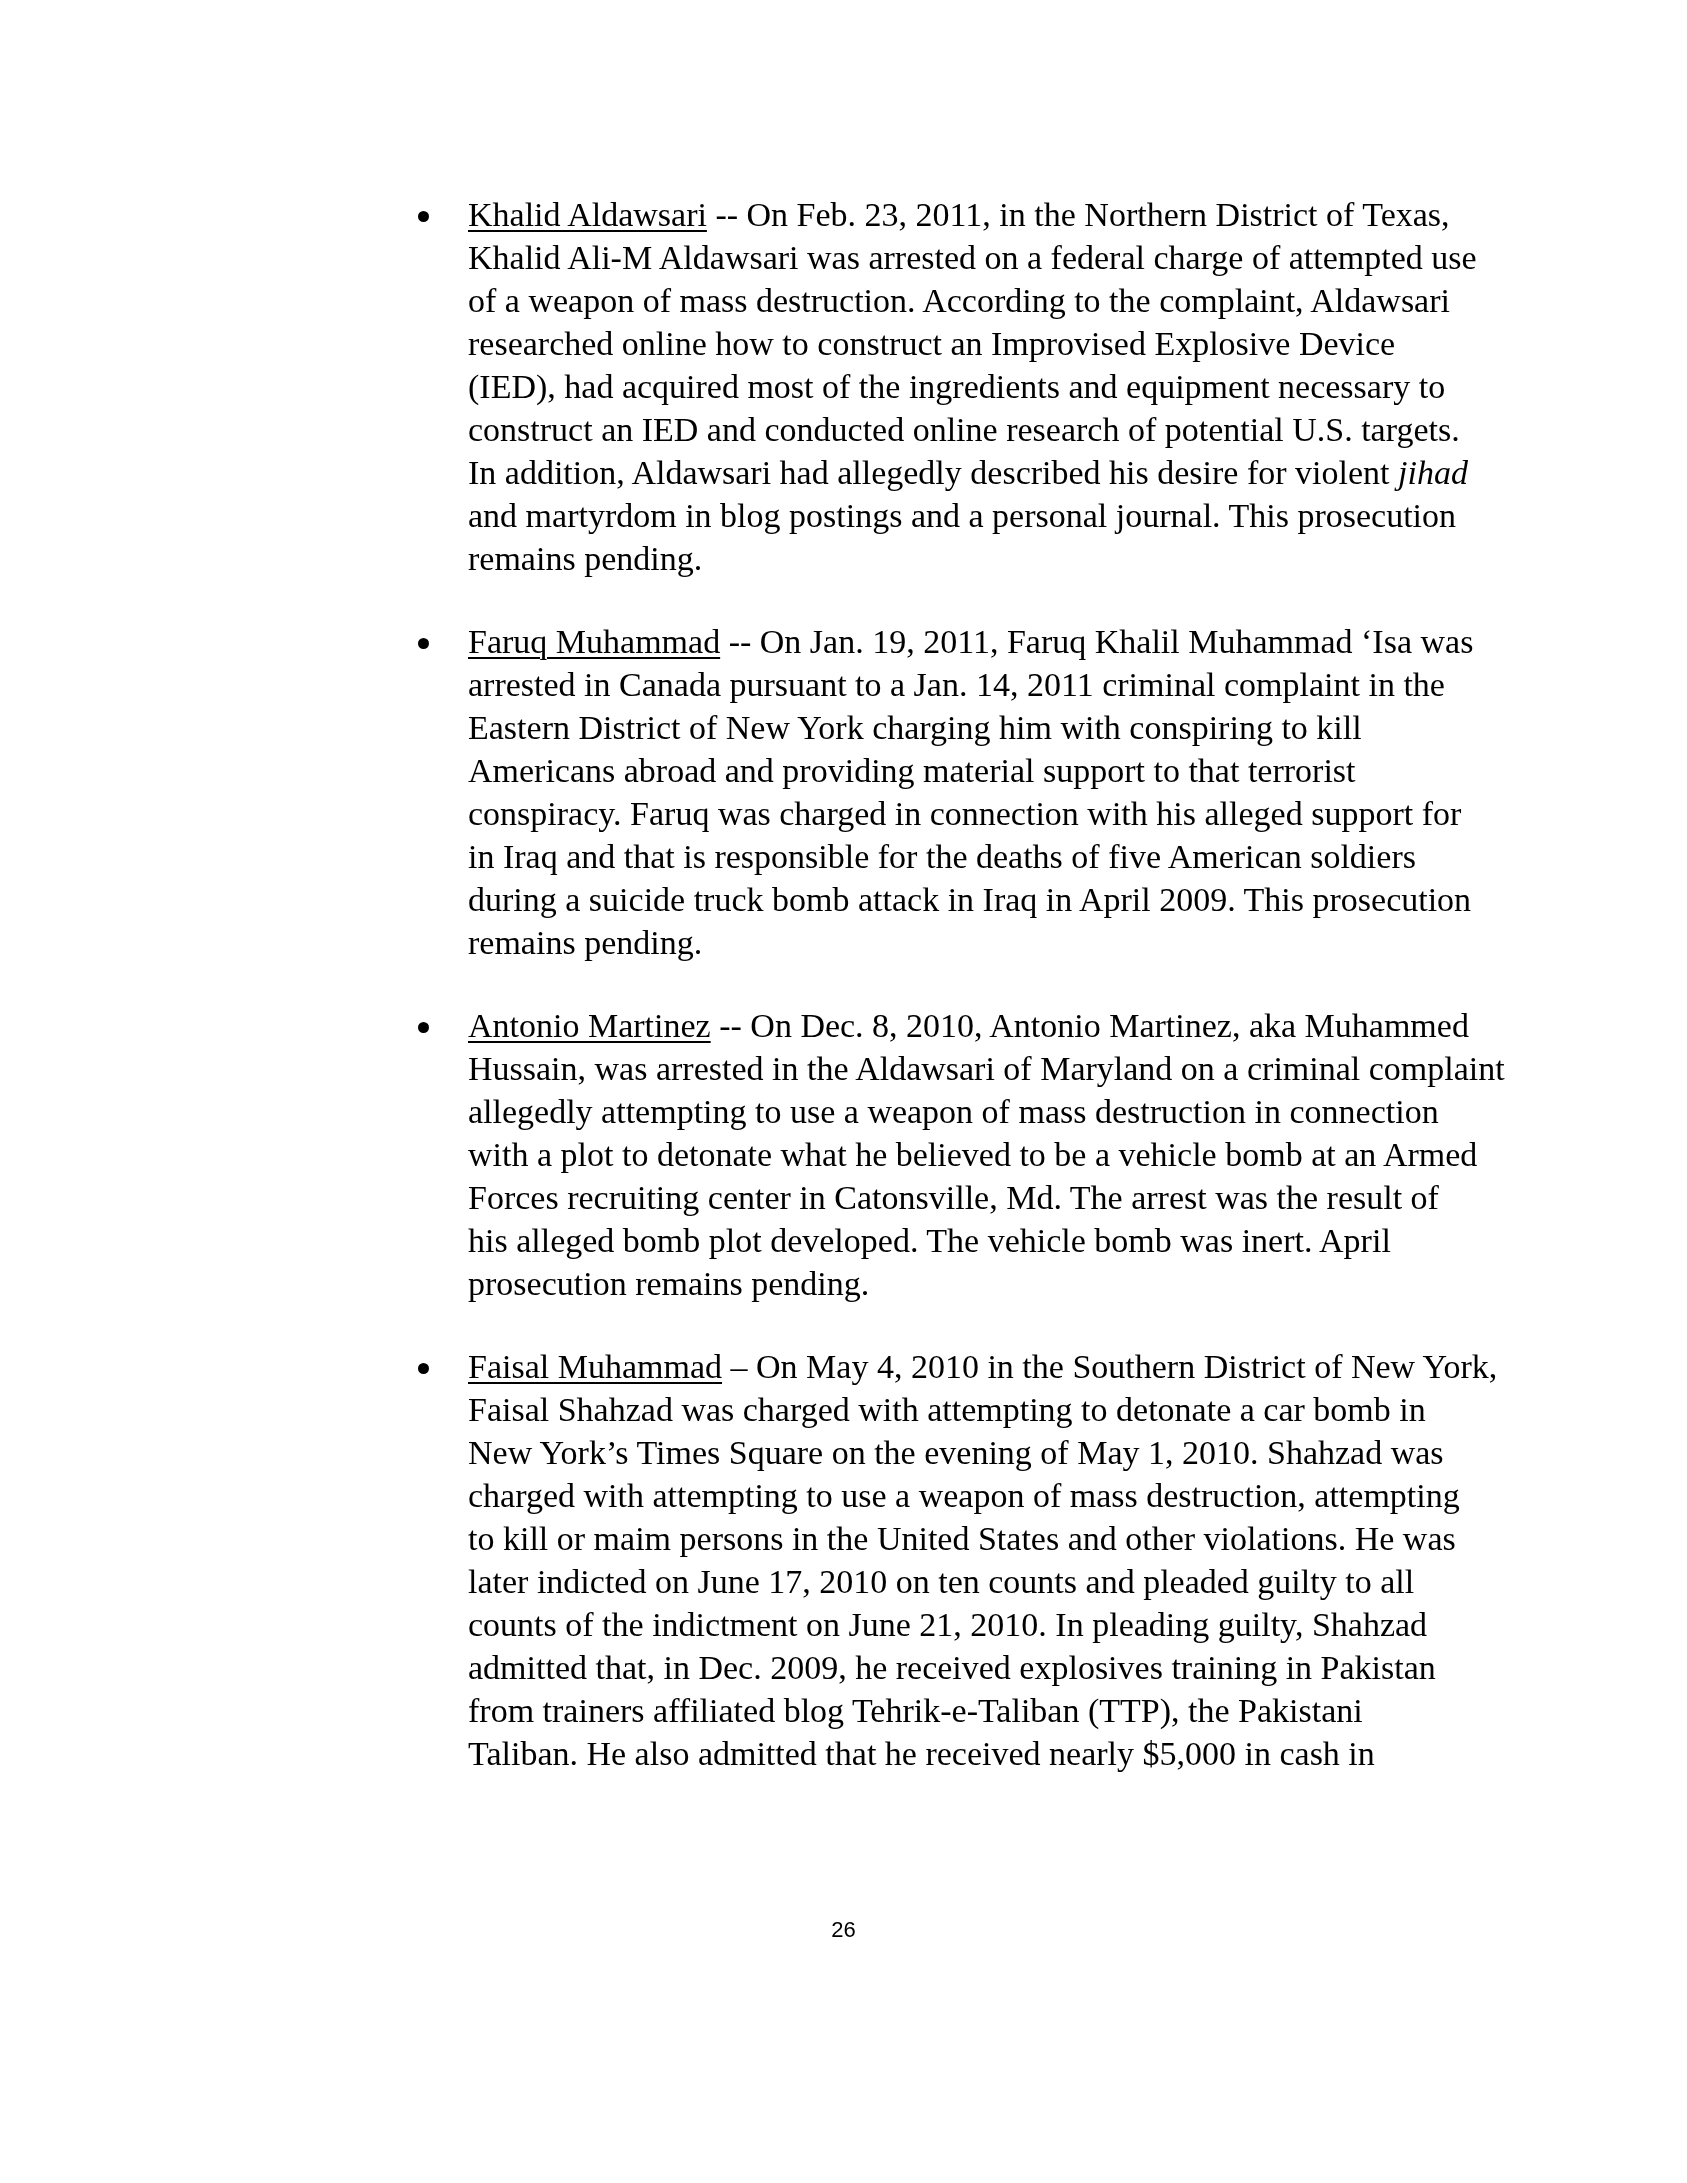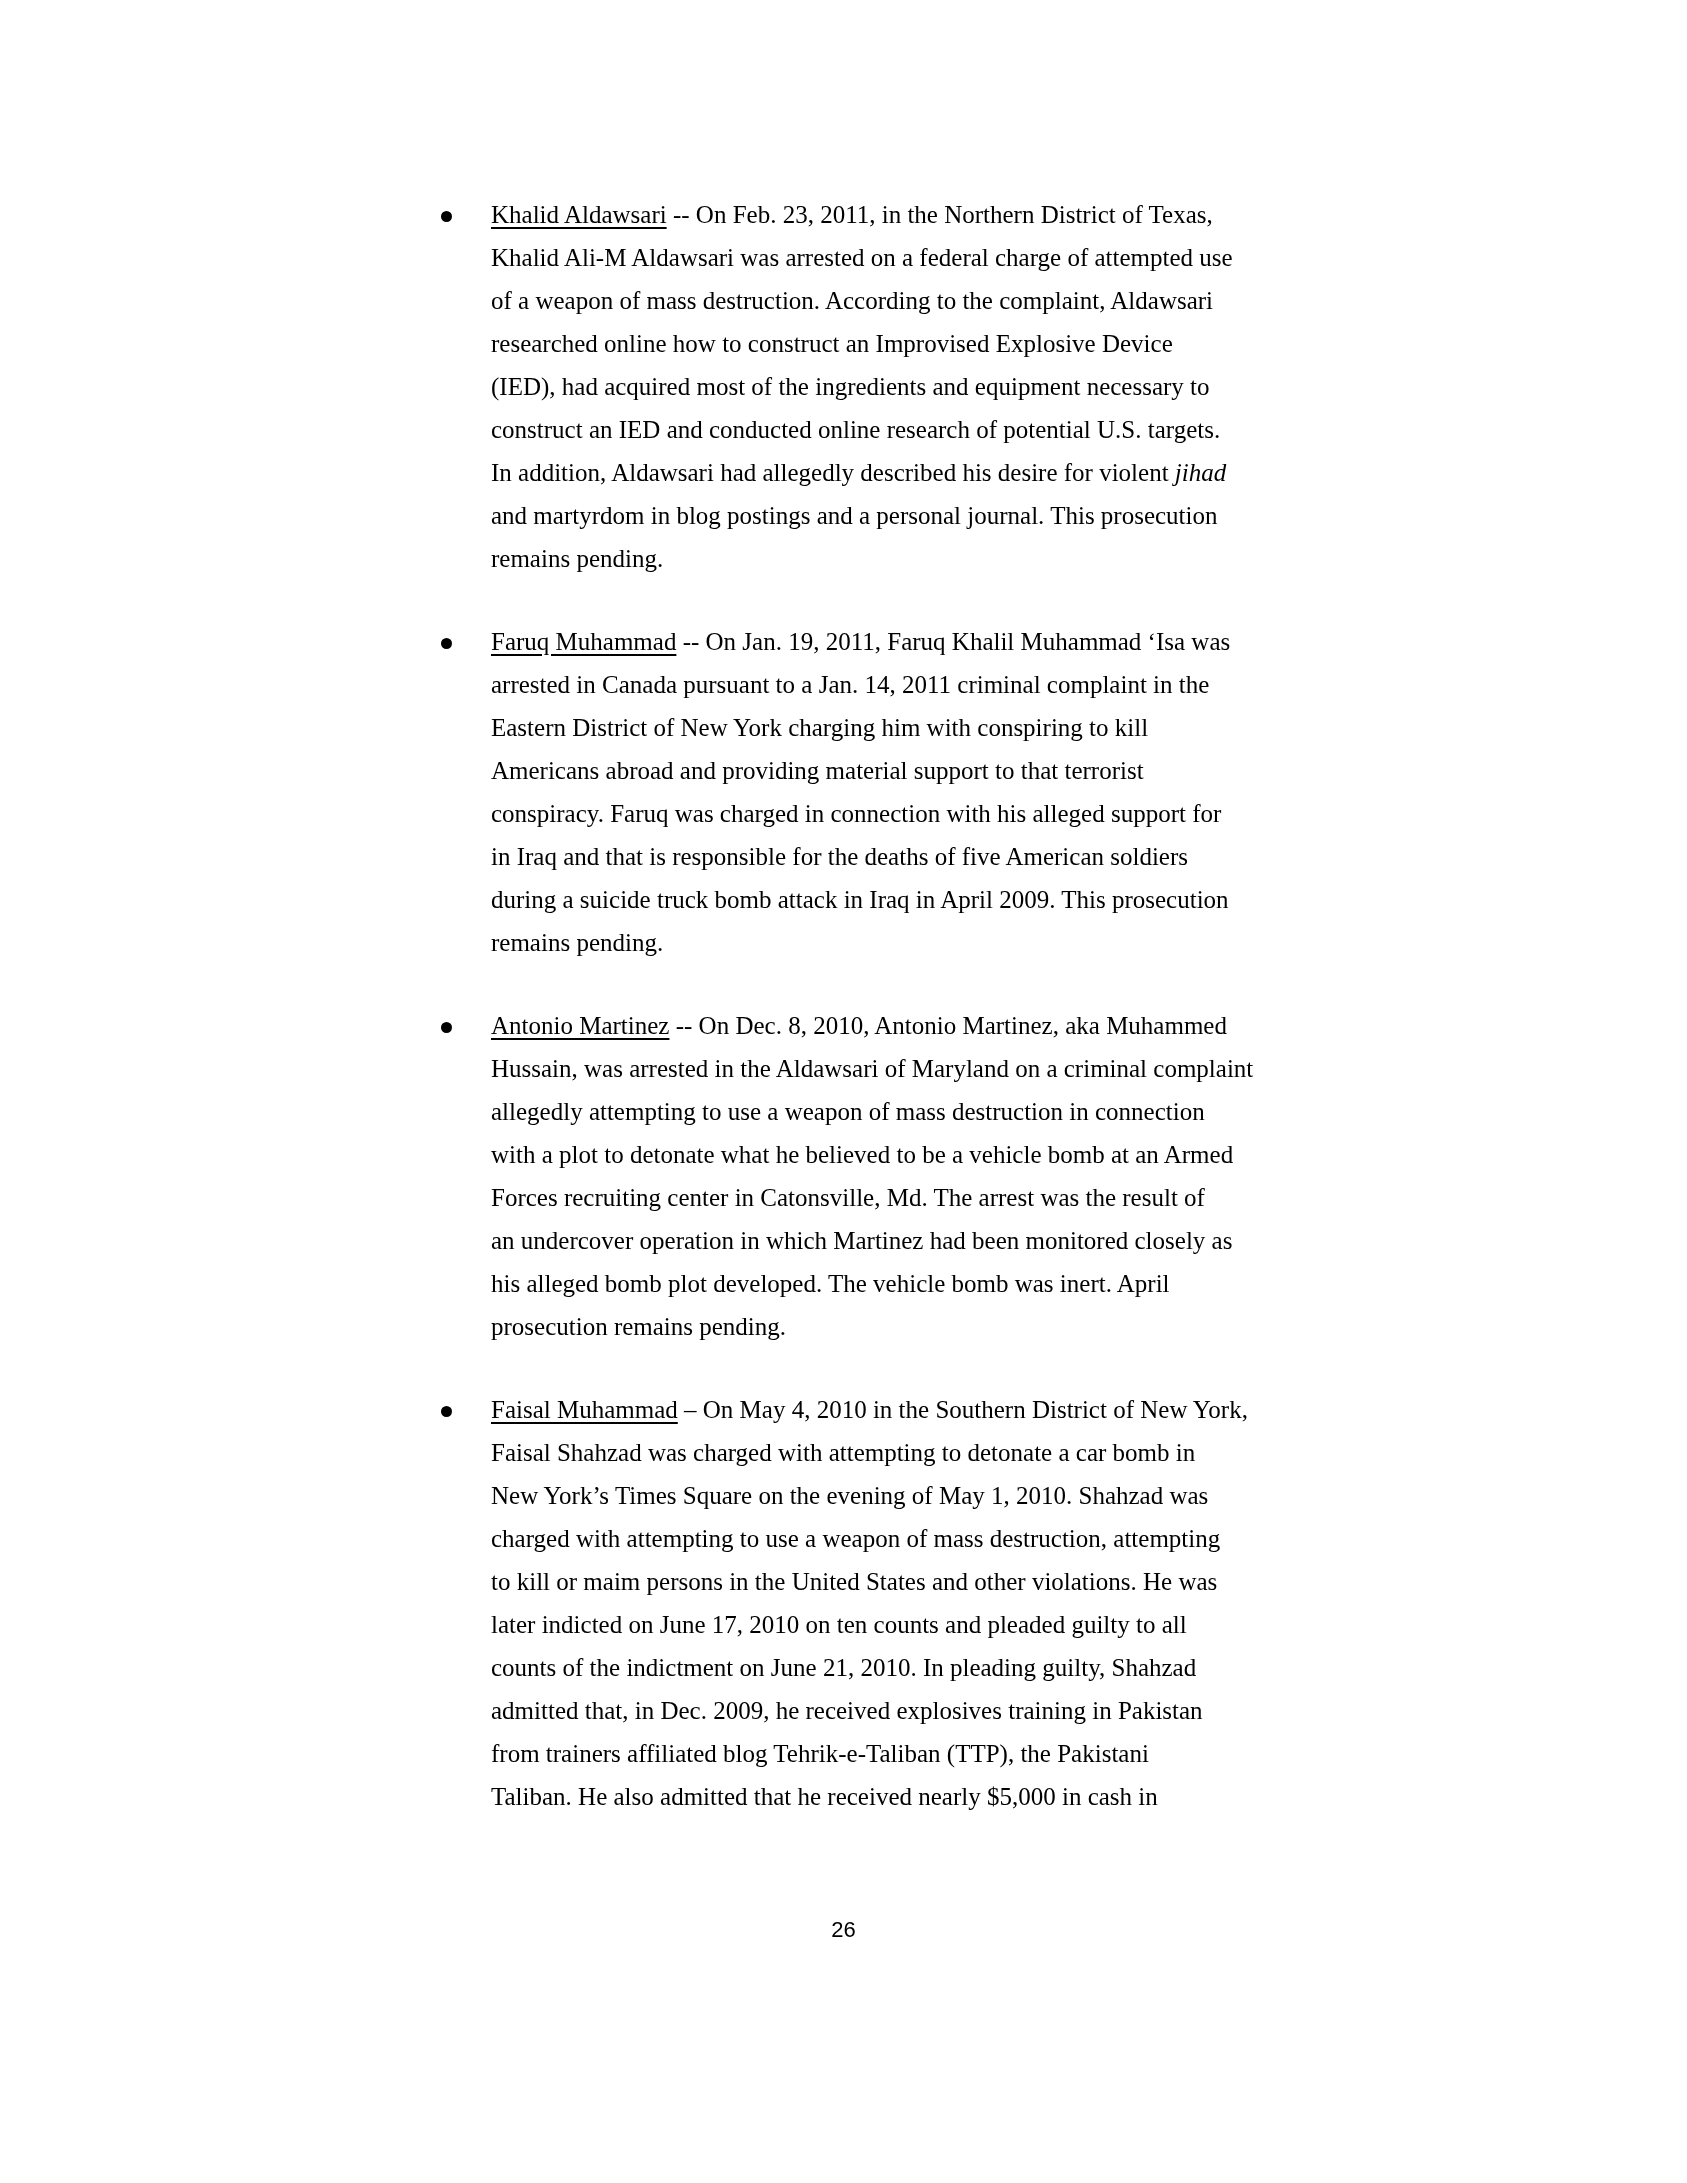--- a/index.html
+++ b/index.html
@@ -17,25 +17,25 @@
     .page {
       position: absolute;
       left: 0;
       top: 0;
       width: 1687px;
       height: 2183px;
       background: #ffffff;
     }
     .content {
       position: absolute;
-      left: 491px;
+      left: 468px;
       top: 193px;
       width: 992px;
       font-family: "Liberation Serif", "DejaVu Serif", serif;
-      font-size: 25px;
+      font-size: 34px;
       line-height: 43px;
       color: #000000;
     }
     .bullet-item {
       position: relative;
       margin: 0 0 40px 0;
       padding: 0;
     }
     .bullet-dot {
       position: absolute;
@@ -100,21 +100,20 @@
       <span class="line">remains pending.</span>
     </div>
 
     <div class="bullet-item">
       <span class="bullet-dot"></span>
       <span class="line"><span class="name">Antonio Martinez</span><span> -- </span><span>On Dec. 8, 2010, Antonio Martinez, aka Muhammed</span></span>
       <span class="line">Hussain, was arrested in the Aldawsari of Maryland on a criminal complaint</span>
       <span class="line">allegedly attempting to use a weapon of mass destruction in connection</span>
       <span class="line">with a plot to detonate what he believed to be a vehicle bomb at an Armed</span>
       <span class="line">Forces recruiting center in Catonsville, Md.  The arrest was the result of</span>
-      <span class="line">an undercover operation in which Martinez had been monitored closely as</span>
       <span class="line">his alleged bomb plot developed.  The vehicle bomb was inert.  April</span>
       <span class="line">prosecution remains pending.</span>
     </div>
 
     <div class="bullet-item">
       <span class="bullet-dot"></span>
       <span class="line"><span class="name">Faisal Muhammad</span><span> – </span><span>On May 4, 2010 in the Southern District of New York,</span></span>
       <span class="line">Faisal Shahzad was charged with attempting to detonate a car bomb in</span>
       <span class="line">New York’s Times Square on the evening of May 1, 2010.  Shahzad was</span>
       <span class="line">charged with attempting to use a weapon of mass destruction, attempting</span>

